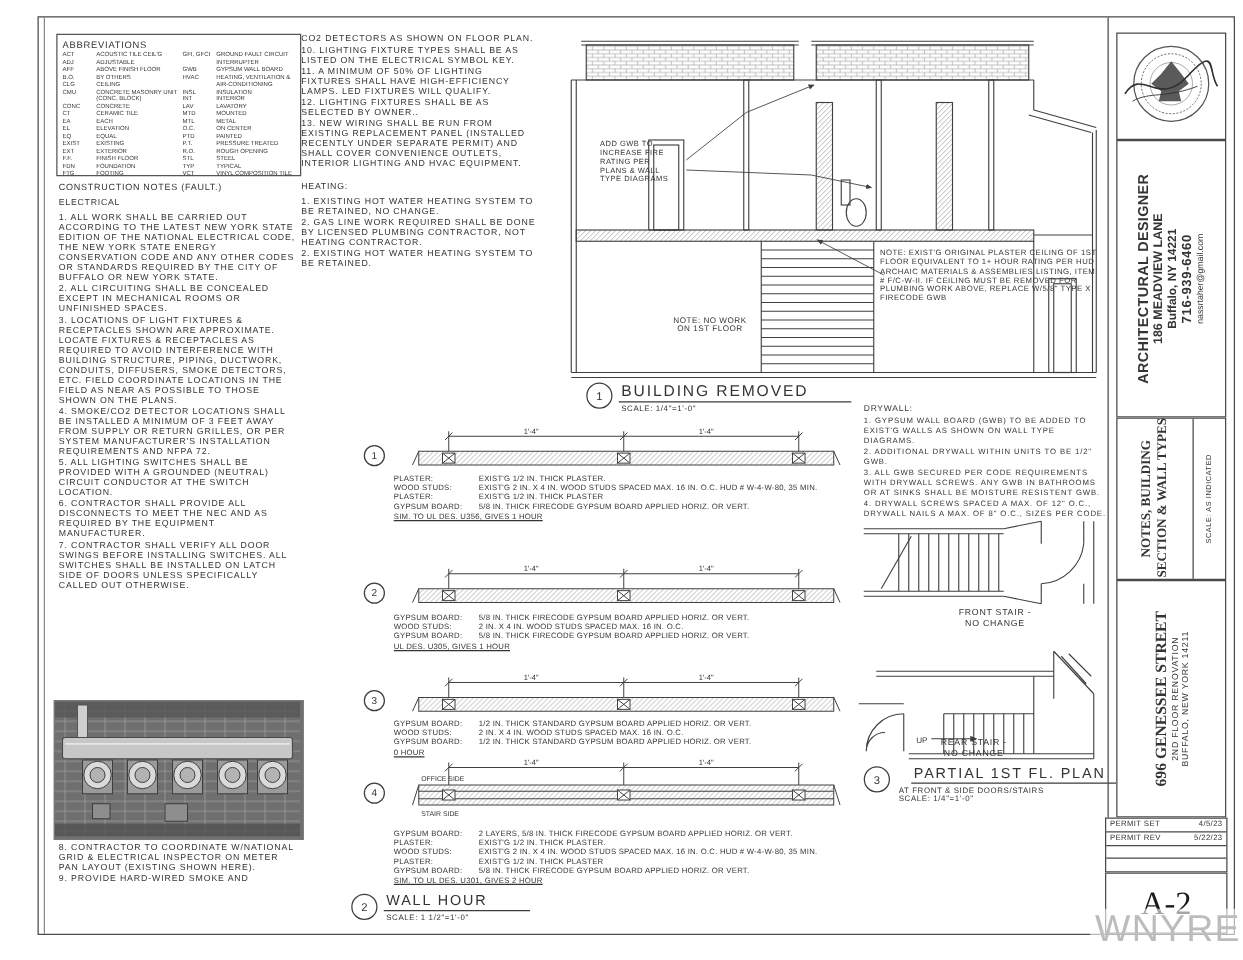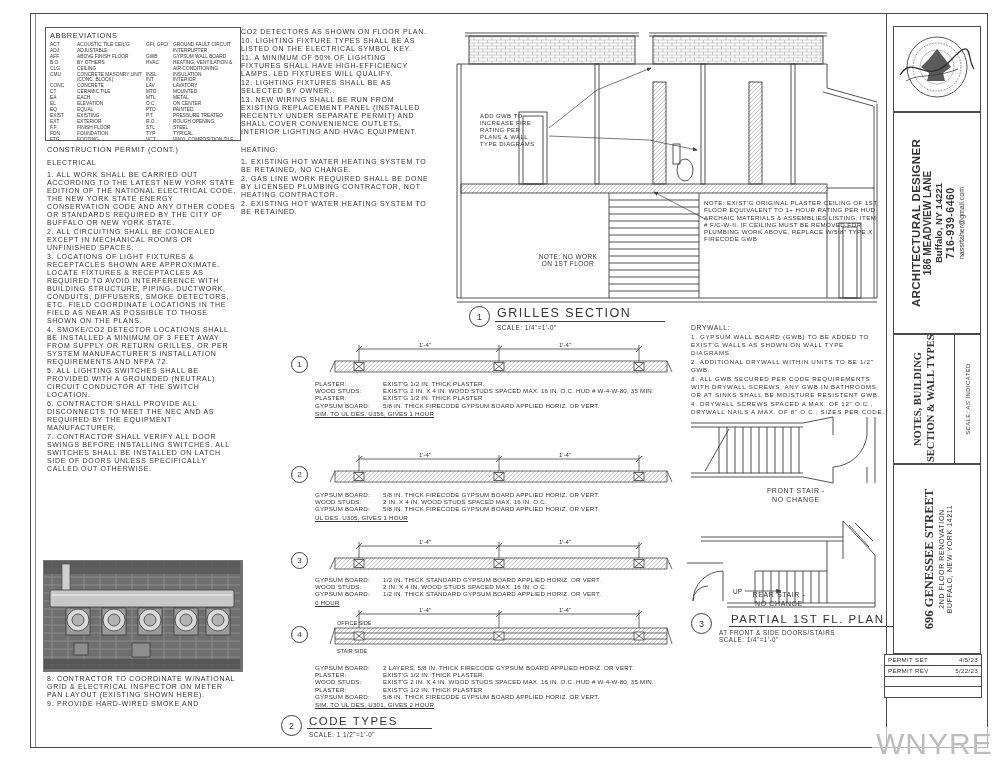--- a/index.html
+++ b/index.html
@@ -203,21 +203,21 @@
           </div>
           <div class="abbr-row">
             <span>VCT</span>
             <span>VINYL COMPOSITION TILE</span>
           </div>
         </div>
     </div>
   </div>
 
   <div class="abs notes-col" style="left:16px;top:131px;width:192px;">
-    <div class="uh" style="font-size:7.2px;">CONSTRUCTION PERMIT (CONT.)</div>
+    <div class="uh" style="font-size:7.2px;">CONSTRUCTION NOTES (FAULT.)</div>
     <div class="uh">ELECTRICAL</div>
     <div>
         <div class="para">1.    ALL WORK SHALL BE CARRIED OUT ACCORDING TO THE LATEST NEW YORK STATE EDITION OF THE NATIONAL ELECTRICAL CODE, THE NEW YORK STATE ENERGY CONSERVATION CODE AND ANY OTHER CODES OR STANDARDS REQUIRED BY THE CITY OF BUFFALO OR NEW YORK STATE.</div>
         <div class="para">2.    ALL CIRCUITING SHALL BE CONCEALED EXCEPT IN MECHANICAL ROOMS OR UNFINISHED SPACES.</div>
         <div class="para">3.   LOCATIONS OF LIGHT FIXTURES &amp; RECEPTACLES SHOWN ARE APPROXIMATE. LOCATE FIXTURES &amp; RECEPTACLES AS REQUIRED TO AVOID INTERFERENCE WITH BUILDING STRUCTURE, PIPING, DUCTWORK, CONDUITS, DIFFUSERS, SMOKE DETECTORS, ETC.  FIELD COORDINATE LOCATIONS IN THE FIELD AS NEAR AS POSSIBLE TO THOSE SHOWN ON THE PLANS.</div>
         <div class="para">4.    SMOKE/CO2 DETECTOR LOCATIONS SHALL BE INSTALLED A MINIMUM OF 3 FEET AWAY FROM SUPPLY OR RETURN GRILLES, OR PER SYSTEM MANUFACTURER'S INSTALLATION REQUIREMENTS AND NFPA 72.</div>
         <div class="para">5.    ALL LIGHTING SWITCHES SHALL BE PROVIDED WITH A GROUNDED (NEUTRAL) CIRCUIT CONDUCTOR AT THE SWITCH LOCATION.</div>
         <div class="para">6.    CONTRACTOR SHALL PROVIDE ALL DISCONNECTS TO MEET THE NEC AND AS REQUIRED BY THE EQUIPMENT MANUFACTURER.</div>
         <div class="para">7.    CONTRACTOR SHALL VERIFY ALL DOOR SWINGS BEFORE INSTALLING SWITCHES.  ALL SWITCHES SHALL BE INSTALLED ON LATCH SIDE OF DOORS UNLESS SPECIFICALLY CALLED OUT OTHERWISE.</div>
       </div>
@@ -319,21 +319,21 @@
     </svg>
   </div>
   <div class="abs ov" style="left:449px;top:99px;width:58px;">ADD GWB TO INCREASE FIRE RATING PER PLANS &amp; WALL TYPE DIAGRAMS</div>
   <div class="abs ov pre" style="left:482px;top:239px;width:110px;text-align:center;font-size:6.5px;">NOTE: NO WORK
 ON 1ST FLOOR</div>
   <div class="abs ov" style="left:673px;top:185px;width:178px;font-size:6.2px;line-height:7.3px;">NOTE: EXIST'G ORIGINAL PLASTER CEILING OF 1ST FLOOR EQUIVALENT TO 1+ HOUR RATING PER HUD ARCHAIC MATERIALS &amp; ASSEMBLIES LISTING, ITEM # F/C-W-II.  IF CEILING MUST BE REMOVED FOR PLUMBING WORK ABOVE, REPLACE W/5/8" TYPE X FIRECODE GWB</div>
 
   <div class="abs dwg-title" style="left:438px;top:292px;">
     <span class="circ">1</span>
     <span class="dt-right">
-      <span class="dt-text">GRILLES SECTION</span>
+      <span class="dt-text">BUILDING REMOVED</span>
       <span class="dt-scale">SCALE: 1/4"=1'-0"</span>
     </span>
   </div>
 
   <div class="abs" style="left:660px;top:310px;width:196px;">
     <div class="uh" style="font-size:6.8px;margin-bottom:2px;">DRYWALL:</div>
     <div style="font-size:6.2px;">
         <div class="para" style="font-size: 6.2px;">1.    GYPSUM WALL BOARD (GWB) TO BE ADDED TO EXIST'G WALLS AS SHOWN ON WALL TYPE DIAGRAMS.</div>
         <div class="para" style="font-size: 6.2px;">2.    ADDITIONAL DRYWALL WITHIN UNITS TO BE 1/2" GWB.</div>
         <div class="para" style="font-size: 6.2px;">3.    ALL GWB SECURED PER CODE REQUIREMENTS WITH DRYWALL SCREWS. ANY GWB IN BATHROOMS OR AT SINKS SHALL BE MOISTURE RESISTENT GWB.</div>
@@ -499,21 +499,21 @@
         <div class="wt-v">EXIST'G 1/2 IN. THICK PLASTER</div>
         <div class="wt-k">GYPSUM BOARD:</div>
         <div class="wt-v">5/8 IN. THICK FIRECODE GYPSUM BOARD APPLIED HORIZ. OR VERT.</div>
       </div>
     <div class="wt-footer">SIM. TO UL DES. U301,   GIVES 2 HOUR</div>
   </div>
 
   <div class="abs dwg-title" style="left:250px;top:701px;">
     <span class="circ">2</span>
     <span class="dt-right">
-      <span class="dt-text" style="font-size:11.5px;">CODE TYPES</span>
+      <span class="dt-text" style="font-size:11.5px;">WALL HOUR</span>
       <span class="dt-scale">SCALE: 1 1/2"=1'-0"</span>
     </span>
   </div>
 
   <div class="abs" style="left:652px;top:401px;">
     <svg width="198" height="72" viewBox="0 0 198 72">
       <g stroke="#3f3f3f" stroke-width="0.9" fill="none">
         <path d="M8 8H120M8 12H120M8 58H120M8 62H120"></path>
         <path d="M36 12V58M44 12V58M52 12V58M60 12V58M68 12V58M76 12V58M84 12V58M92 12V58M100 12V58M108 12V58M116 12V58"></path>
         <path d="M22 56L46 14"></path>
@@ -611,16 +611,17 @@
     <div class="rev-row">
         <span></span>
         <span></span>
       </div>
     <div class="rev-row">
         <span></span>
         <span></span>
       </div>
   </div>
 
+  <div class="abs sheetnum">A-2</div>
 
 </div>
 
 <div class="watermark">WNYREIS</div>
 
 </body></html>

